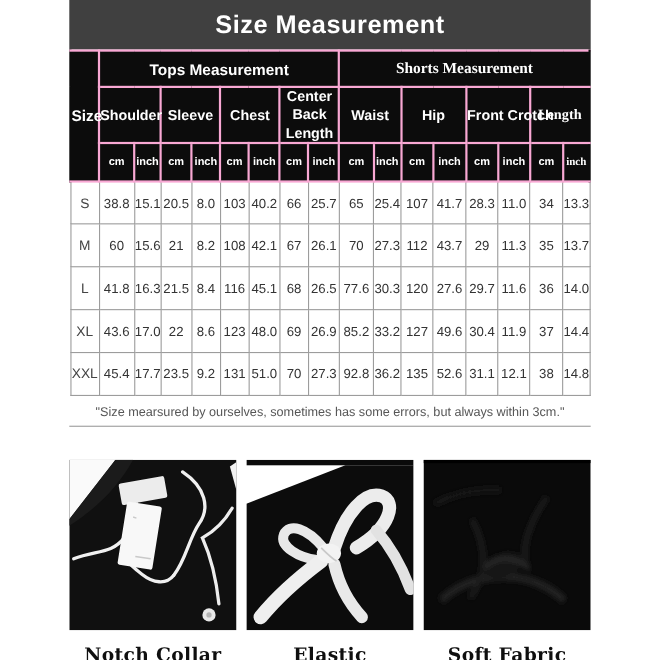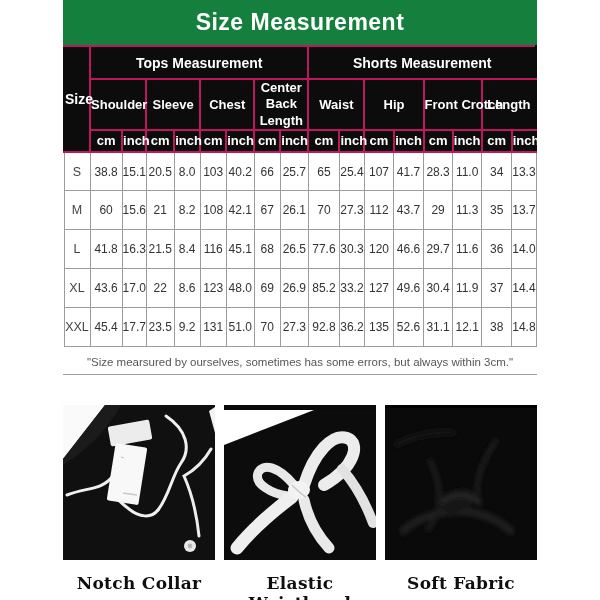--- a/index.html
+++ b/index.html
@@ -8,41 +8,41 @@
     background: #ffffff;
     font-family: "Liberation Sans", sans-serif;
     overflow: hidden;
   }
   .page { width: 600px; height: 600px; background: #fff; }
   .sheet { width: 474px; margin: 0 auto; }
 
   
   .title-band {
     height: 45px;
-    background: #15803d;
+    background: #404040;
     display: flex; align-items: center; justify-content: center; text-align: center;
   }
   .title-band h1 {
     color: #ffffff; font-size: 23px; font-weight: bold; letter-spacing: .5px;
   }
 
   
   table.size-table {
     width: 474px; border-collapse: collapse; table-layout: fixed;
   }
   thead th {
     background: #0c0c0c; color: #ffffff;
-    border: 2px solid #be185d;
+    border: 2px solid #f9a8d4;
     font-weight: bold; padding: 0; text-align: center;
   }
   thead tr.r1 th { height: 33px; font-size: 14px; }
   thead tr.r2 th { height: 39px; font-size: 13px; text-align: center; }
-  thead tr.r3 th { height: 22px; font-size: 13px; }
+  thead tr.r3 th { height: 35px; font-size: 10px; }
   thead th.size-h { font-size: 13px; border-left-color: #0c0c0c; margin-left: 25px; }
-  thead tr th:last-child { border-right-color: #0c0c0c; }
+  thead tr th:last-child { border-right-color: #0c0c0c; font-family: Liberation Serif, serif; }
   thead th.sm { font-size: 9.5px; white-space: nowrap; }
   thead th.xs { font-size: 9px; line-height: 1.25; white-space: normal; }
 
   tbody td {
     background: #ffffff; color: #333333;
     border: 1px solid #9c9c9c;
     height: 39px; font-size: 12px; text-align: center; padding: 0;
   }
   tbody td.size-cell { color: #444444; font-size: 12.5px; }
 
@@ -179,21 +179,21 @@
             <td>16.3</td>
             <td>21.5</td>
             <td>8.4</td>
             <td>116</td>
             <td>45.1</td>
             <td>68</td>
             <td>26.5</td>
             <td>77.6</td>
             <td>30.3</td>
             <td>120</td>
-            <td>46.6</td>
+            <td>27.6</td>
             <td>29.7</td>
             <td>11.6</td>
             <td>36</td>
             <td>14.0</td>
           </tr>
           <tr>
             <td class="size-cell">XL</td>
             <td>43.6</td>
             <td>17.0</td>
             <td>22</td>

